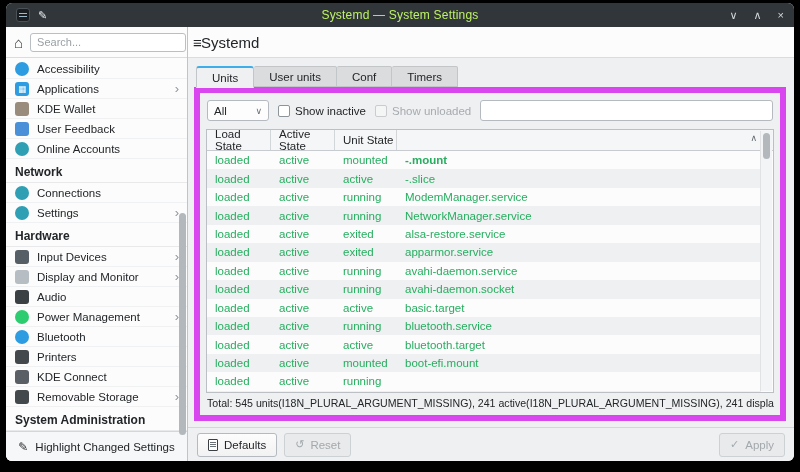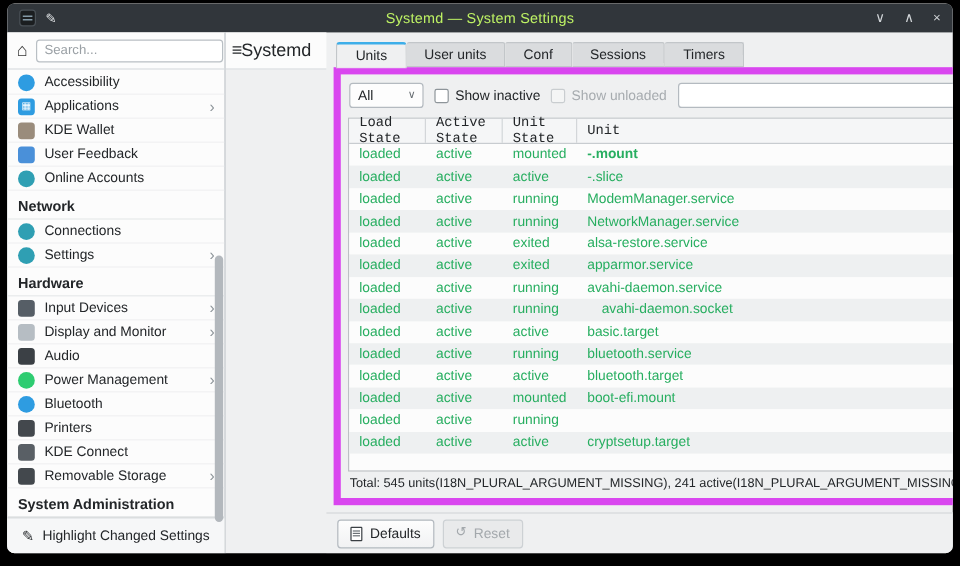--- a/index.html
+++ b/index.html
@@ -32,21 +32,21 @@
   .side-icon{width:14px;height:14px;border-radius:3px;flex:none;display:flex;align-items:center;justify-content:center;font-size:8.5px;color:#fff;font-style:normal;}
   .side-icon.circle{border-radius:50%;}
   .side-label{flex:1;white-space:nowrap;overflow:hidden;}
   .side-arrow{color:#8f969b;font-size:13px;line-height:1;padding-right:2px;}
   .side-section{height:20px;display:flex;align-items:flex-end;padding:0 9px 3px;font-size:12px;font-weight:600;color:#232629;border-bottom:1px solid #e7e9ea;}
   .side-scrollbar{position:absolute;right:1px;top:186px;width:7px;height:222px;border-radius:4px;background:#b3b8bd;}
   .side-footer{height:29px;flex:none;border-top:1px solid #d4d7d9;display:flex;align-items:center;justify-content:center;gap:7px;font-size:11.5px;color:#232629;background:#f6f7f8;}
   .pencil-icon{font-size:12px;color:#232629;}
 
   
-  .content{flex:1;display:flex;flex-direction:row;min-width:0;}
+  .content{flex:1;display:flex;flex-direction:column;min-width:0;}
   .content-header{height:30px;flex:none;background:#fcfcfc;border-bottom:1px solid #dadddf;display:flex;align-items:center;padding:0 13px;font-size:15px;color:#232629;}
   .content-body{flex:1;display:flex;flex-direction:column;min-height:0;padding:8px 8px 0 6px;}
 
   .tabbar{display:flex;padding-left:2px;position:relative;z-index:2;margin-bottom:-1px;flex:none;}
   .tab{height:19px;padding:0 15px;display:flex;align-items:center;font-size:11.5px;color:#232629;background:#dadcde;border:1px solid #c2c6c9;border-left-width:0;cursor:default;}
   .tab:first-child{border-left-width:1px;border-top-left-radius:3px;}
   .tab.active{background:#eff0f1;border-top:2px solid #3daee9;border-bottom:1px solid #eff0f1;border-top-left-radius:3px;border-top-right-radius:3px;border-left-width:1px;}
   .tab:not(.active){border-top-right-radius:2px;border-top-left-radius:2px;}
 
   .panel{flex:1;min-height:0;border:6px solid #d946ef;background:#eff0f1;display:flex;flex-direction:column;padding:6px;}
@@ -55,21 +55,21 @@
   .combo .combo-label{flex:1;}
   .combo .combo-arrow{color:#666c71;font-size:9px;}
   .checkbox-wrap{display:flex;align-items:center;gap:5px;font-size:11.5px;color:#232629;}
   .checkbox{width:12px;height:12px;background:#fff;border:1px solid #8e959a;border-radius:2px;box-sizing:border-box;}
   .checkbox-wrap.disabled{color:#a6abaf;}
   .checkbox-wrap.disabled .checkbox{border-color:#c9cdd0;background:#f4f5f5;}
   .filter-input{flex:1;height:21px;background:#fff;border:1px solid #b4bac0;border-radius:3px;font-size:11.5px;padding:0 6px;font-family:inherit;color:#232629;outline:none;box-sizing:border-box;}
 
   .units-table{flex:1;min-height:0;border:1px solid #bcc0c4;background:#fcfcfc;display:flex;flex-direction:column;position:relative;}
   .thead{flex:none;height:20px;display:flex;background:#f5f6f7;border-bottom:1px solid #c8ccd0;padding-right:12px;}
-  .th{display:flex;align-items:center;padding:0 0 0 8px;font-size:11.5px;color:#232629;border-right:1px solid #d3d6d9;box-sizing:border-box;font-family:Liberation Mono, monospace;}
+  .th{display:flex;align-items:center;padding:0 0 0 8px;font-size:11.5px;color:#232629;border-right:1px solid #d3d6d9;box-sizing:border-box;}
   .th.c3{border-right:none;flex:1;}
   .sort-indicator{position:absolute;right:16px;top:3px;font-size:9px;color:#5f666b;}
   .c0{width:64px;flex:none;}
   .c1{width:64px;flex:none;}
   .c2{width:62px;flex:none;}
   .c3{flex:1;min-width:0;}
   .tbody{flex:1;overflow:hidden;padding-right:12px;}
   .trow{height:18.45px;display:flex;background:#fcfcfc;}
   .trow.alt{background:#eef0f1;}
   .tcell{display:flex;align-items:center;padding-left:8px;font-size:11.5px;color:#27ae60;white-space:nowrap;overflow:hidden;box-sizing:border-box;}
@@ -195,21 +195,20 @@
       </div>
 
       <div class="content">
         <div class="content-header">Systemd</div>
         <div class="content-body">
 
           <div class="tabbar">
               <div class="tab active">Units</div>
               <div class="tab">User units</div>
               <div class="tab">Conf</div>
-              <div class="tab">Sessions</div>
               <div class="tab">Timers</div>
             </div>
 
           <div class="panel">
             <div class="filter-row">
               <div class="combo">
                 <span class="combo-label">All</span>
                 <span class="combo-arrow">∨</span>
               </div>
               <div class="checkbox-wrap">
@@ -221,21 +220,20 @@
                 <span>Show unloaded</span>
               </div>
               <input class="filter-input" type="text" value="" style="">
             </div>
 
             <div class="units-table">
               <div class="thead">
                 <div class="th c0">Load State</div>
                 <div class="th c1">Active State</div>
                 <div class="th c2">Unit State</div>
-                <div class="th c3">Unit</div>
               </div>
               <span class="sort-indicator">∧</span>
               <div class="tbody">
                   <div class="trow">
                     <div class="tcell c0" style="color: rgb(39, 174, 96);">loaded</div>
                     <div class="tcell c1" style="color: rgb(39, 174, 96);">active</div>
                     <div class="tcell c2" style="color: rgb(39, 174, 96);">mounted</div>
                     <div class="tcell c3" style="color: rgb(39, 174, 96); font-weight: bold;">-.mount</div>
                   </div>
                   <div class="trow alt">
@@ -271,21 +269,21 @@
                   <div class="trow">
                     <div class="tcell c0" style="color: rgb(39, 174, 96);">loaded</div>
                     <div class="tcell c1" style="color: rgb(39, 174, 96);">active</div>
                     <div class="tcell c2" style="color: rgb(39, 174, 96);">running</div>
                     <div class="tcell c3" style="color: rgb(39, 174, 96);">avahi-daemon.service</div>
                   </div>
                   <div class="trow alt">
                     <div class="tcell c0" style="color: rgb(39, 174, 96);">loaded</div>
                     <div class="tcell c1" style="color: rgb(39, 174, 96);">active</div>
                     <div class="tcell c2" style="color: rgb(39, 174, 96);">running</div>
-                    <div class="tcell c3" style="color: rgb(39, 174, 96); margin-left: 12px;">avahi-daemon.socket</div>
+                    <div class="tcell c3" style="color: rgb(39, 174, 96);">avahi-daemon.socket</div>
                   </div>
                   <div class="trow">
                     <div class="tcell c0" style="color: rgb(39, 174, 96);">loaded</div>
                     <div class="tcell c1" style="color: rgb(39, 174, 96);">active</div>
                     <div class="tcell c2" style="color: rgb(39, 174, 96);">active</div>
                     <div class="tcell c3" style="color: rgb(39, 174, 96);">basic.target</div>
                   </div>
                   <div class="trow alt">
                     <div class="tcell c0" style="color: rgb(39, 174, 96);">loaded</div>
                     <div class="tcell c1" style="color: rgb(39, 174, 96);">active</div>

